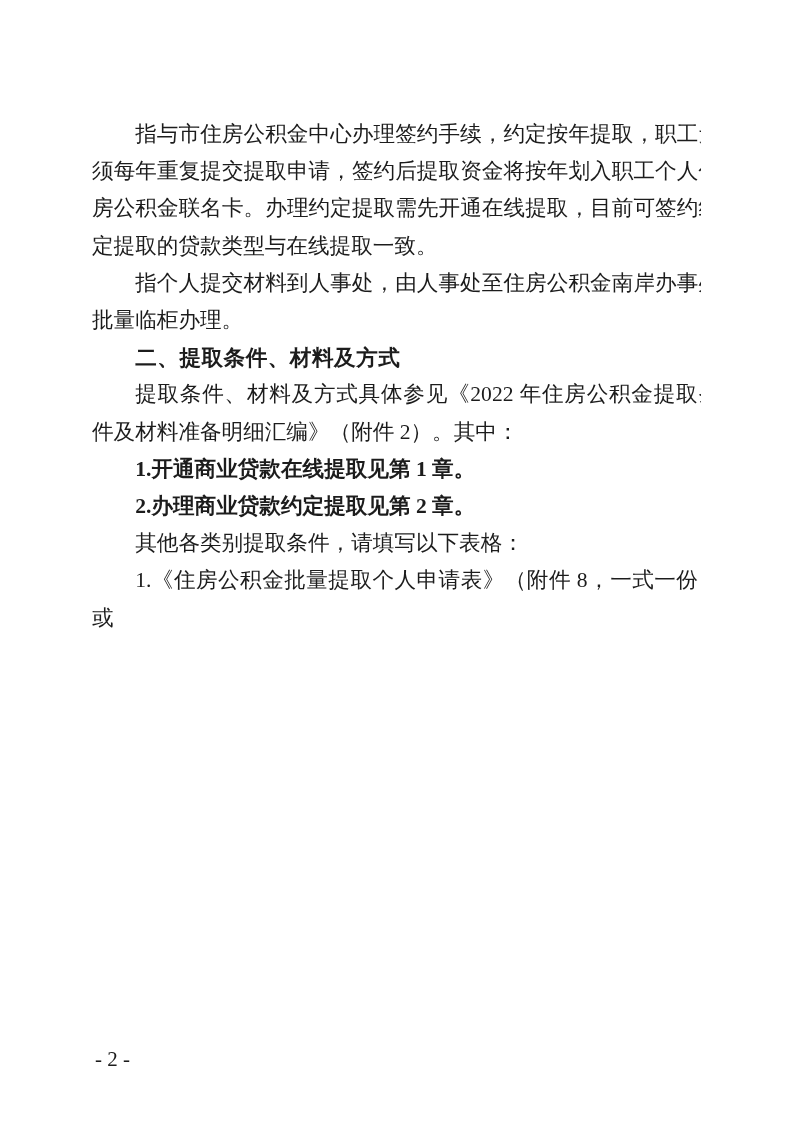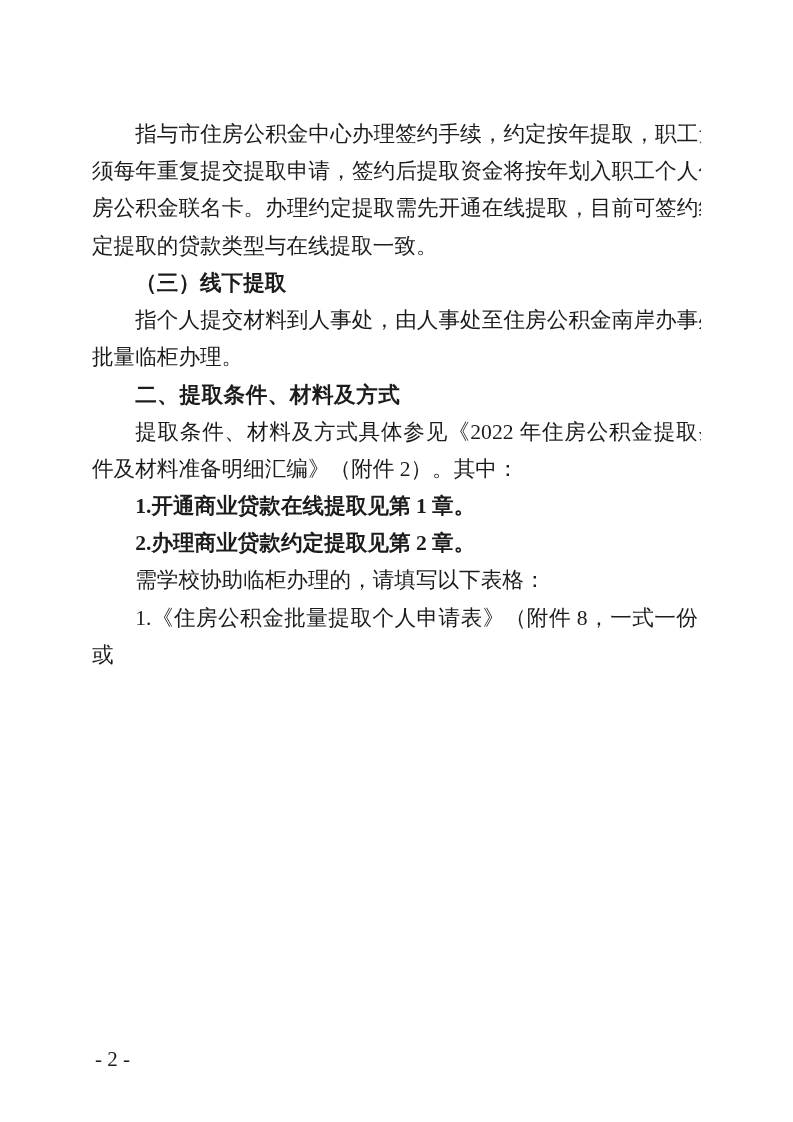--- a/index.html
+++ b/index.html
@@ -53,23 +53,22 @@
     font-family: "Liberation Serif", "DejaVu Serif", serif;
     color: #1c1c1c;
   }
 </style>
 </head>
 <body>
 
 <div class="page">
   <div class="content">
     <p class="body">指与市住房公积金中心办理签约手续，约定按年提取，职工无须每年重复提交提取申请，签约后提取资金将按年划入职工个人住房公积金联名卡。办理约定提取需先开通在线提取，目前可签约约定提取的贷款类型与在线提取一致。</p>
-    <p class="kai-bold">（三）线下提取</p>
     <p class="body">指个人提交材料到人事处，由人事处至住房公积金南岸办事处批量临柜办理。</p>
     <p class="hei">二、提取条件、材料及方式</p>
     <p class="body">提取条件、材料及方式具体参见《2022 年住房公积金提取条件及材料准备明细汇编》（附件 2）。其中：</p>
     <p class="kai-bold">1.开通商业贷款在线提取见第 1 章。</p>
     <p class="kai-bold">2.办理商业贷款约定提取见第 2 章。</p>
-    <p class="body">需学校协助临柜办理的，请填写以下表格：</p>
+    <p class="body">其他各类别提取条件，请填写以下表格：</p>
     <p class="body">1.《住房公积金批量提取个人申请表》（附件 8，一式一份）或</p>
   </div>
   <div class="footer">- 2 -</div>
 </div>
 
 </body></html>

